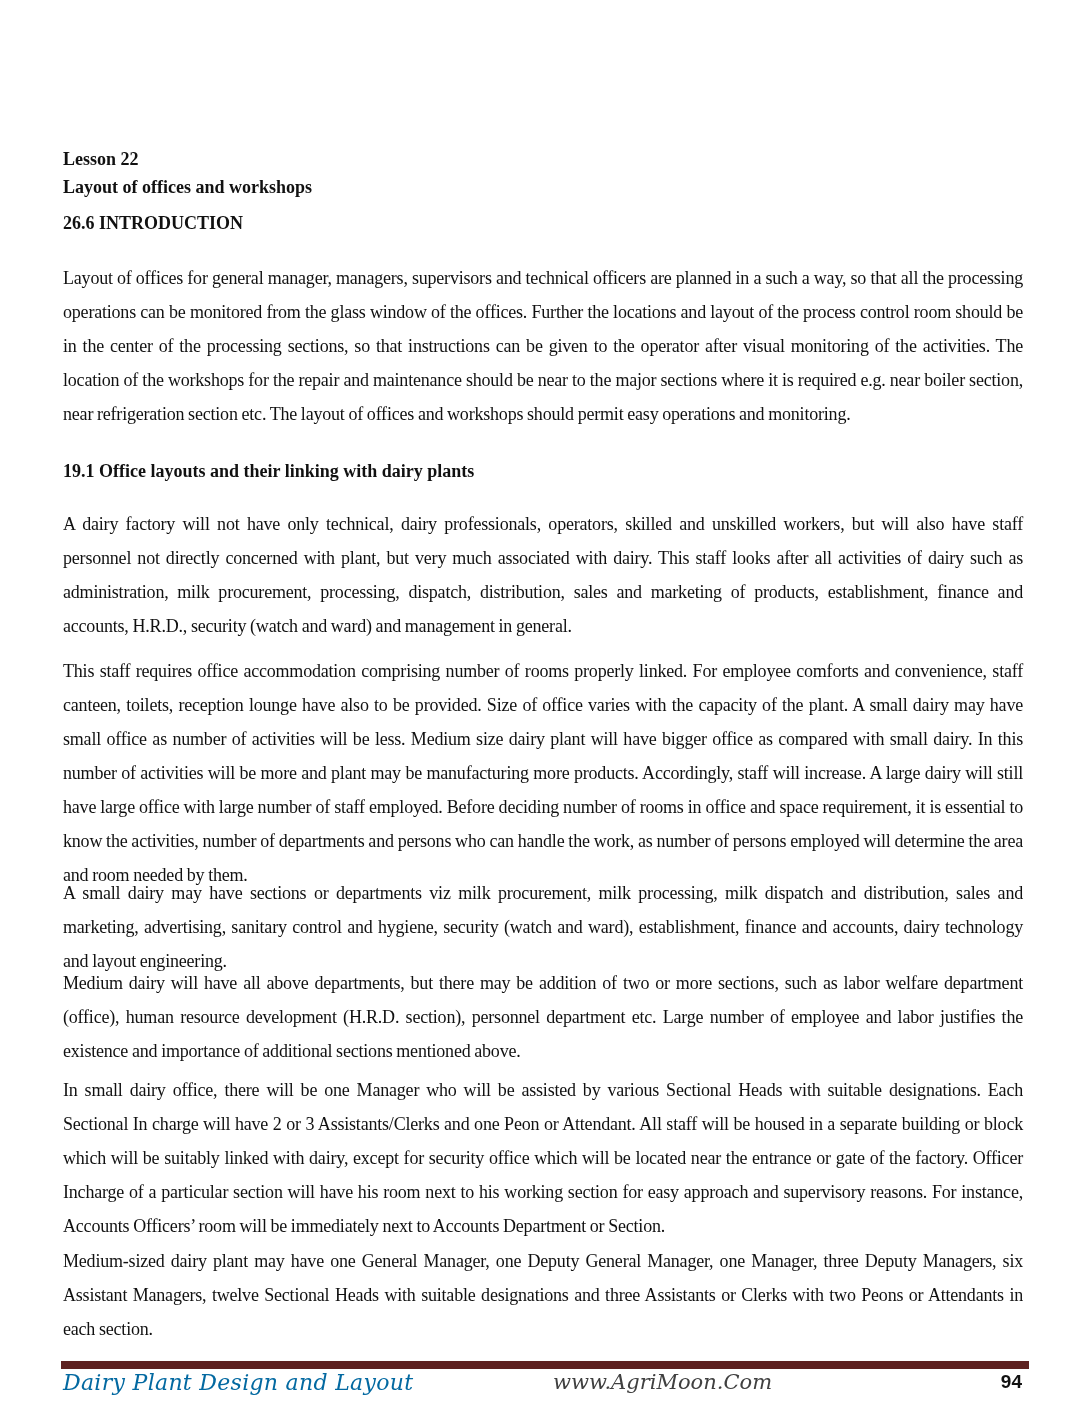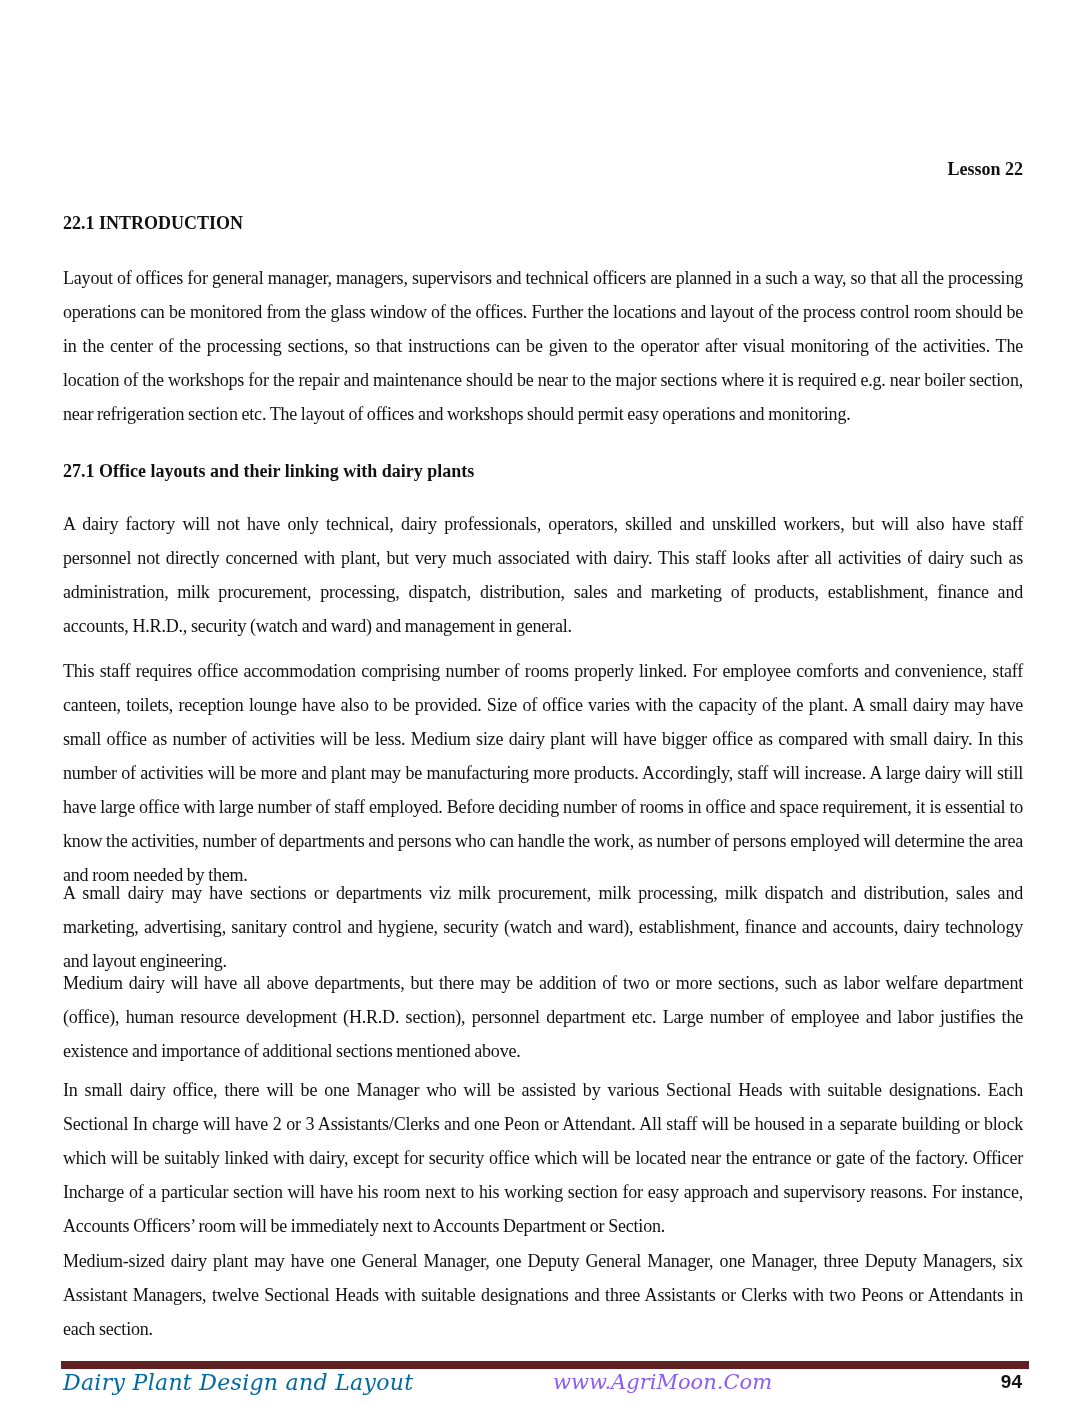--- a/index.html
+++ b/index.html
@@ -16,24 +16,24 @@
       color: #111111;
     }
     .page {
       position: absolute;
       left: 63px;
       top: 0;
       width: 960px;
     }
     .lesson-title {
       position: absolute;
-      top: 155px;
+      top: 145px;
       left: 0;
       width: 960px;
-      text-align: right;
+      text-align: left;
       font-weight: bold;
       font-size: 18px;
       line-height: 28px;
     }
     .section-heading {
       position: absolute;
       left: 0;
       font-weight: bold;
       font-size: 18px;
       line-height: 24px;
@@ -68,44 +68,45 @@
       color: #0369a1;
       letter-spacing: 0.3px;
     }
     .footer-center {
       position: absolute;
       left: 553px;
       top: 1370px;
       font-family: "DejaVu Serif", "Liberation Serif", serif;
       font-style: italic;
       font-size: 21px;
-      color: #8b5cf6;
+      color: #404040;
     }
     .footer-page {
       position: absolute;
       right: 66px;
       top: 1371px;
       font-family: Liberation Sans, sans-serif;
       font-weight: bold;
       font-size: 19px;
       color: #111111;
     }
   </style>
 </head>
 <body>
 
 <div class="page">
   <div class="lesson-title">
     <div>Lesson 22</div>
+    <div>Layout of offices and workshops</div>
   </div>
 
-  <h2 class="section-heading" style="top:211px;">22.1 INTRODUCTION</h2>
+  <h2 class="section-heading" style="top:211px;">26.6 INTRODUCTION</h2>
   <p class="para" style="top:261px;">Layout of offices for general manager, managers, supervisors and technical officers are planned in a such a way, so that all the processing operations can be monitored from the glass window of the offices. Further the locations and layout of the process control room should be in the center of the processing sections, so that instructions can be given to the operator after visual monitoring of the activities. The location of the workshops for the repair and maintenance should be near to the major sections where it is required e.g. near boiler section, near refrigeration section etc. The layout of offices and workshops should permit easy operations and monitoring.</p>
 
-  <h2 class="section-heading" style="top:459px;">27.1 Office layouts and their linking with dairy plants</h2>
+  <h2 class="section-heading" style="top:459px;">19.1 Office layouts and their linking with dairy plants</h2>
   <p class="para" style="top:507px;">A dairy factory will not have only technical, dairy professionals, operators, skilled and unskilled workers, but will also have staff personnel not directly concerned with plant, but very much associated with dairy. This staff looks after all activities of dairy such as administration, milk procurement, processing, dispatch, distribution, sales and marketing of products, establishment, finance and accounts, H.R.D., security (watch and ward) and management in general.</p>
   <p class="para" style="top:654px;">This staff requires office accommodation comprising number of rooms properly linked. For employee comforts and convenience, staff canteen, toilets, reception lounge have also to be provided. Size of office varies with the capacity of the plant. A small dairy may have small office as number of activities will be less. Medium size dairy plant will have bigger office as compared with small dairy. In this number of activities will be more and plant may be manufacturing more products. Accordingly, staff will increase. A large dairy will still have large office with large number of staff employed. Before deciding number of rooms in office and space requirement, it is essential to know the activities, number of departments and persons who can handle the work, as number of persons employed will determine the area and room needed by them.</p>
   <p class="para" style="top:876px;">A small dairy may have sections or departments viz milk procurement, milk processing, milk dispatch and distribution, sales and marketing, advertising, sanitary control and hygiene, security (watch and ward), establishment, finance and accounts, dairy technology and layout engineering.</p>
   <p class="para" style="top:966px;">Medium dairy will have all above departments, but there may be addition of two or more sections, such as labor welfare department (office), human resource development (H.R.D. section), personnel department etc. Large number of employee and labor justifies the existence and importance of additional sections mentioned above.</p>
   <p class="para" style="top:1073px;">In small dairy office, there will be one Manager who will be assisted by various Sectional Heads with suitable designations. Each Sectional In charge will have 2 or 3 Assistants/Clerks and one Peon or Attendant. All staff will be housed in a separate building or block which will be suitably linked with dairy, except for security office which will be located near the entrance or gate of the factory. Officer Incharge of a particular section will have his room next to his working section for easy approach and supervisory reasons. For instance, Accounts Officers’ room will be immediately next to Accounts Department or Section.</p>
   <p class="para" style="top:1244px;">Medium-sized dairy plant may have one General Manager, one Deputy General Manager, one Manager, three Deputy Managers, six Assistant Managers, twelve Sectional Heads with suitable designations and three Assistants or Clerks with two Peons or Attendants in each section.</p>
 </div>
 
 <div class="footer-rule"></div>
 <div class="footer-left">Dairy Plant Design and Layout</div>

